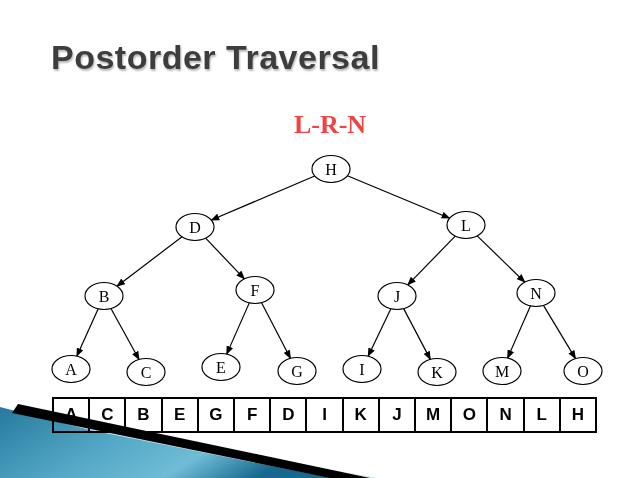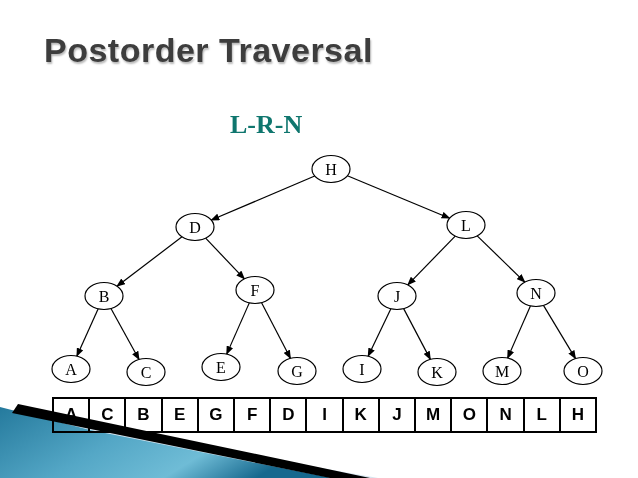--- a/index.html
+++ b/index.html
@@ -3,29 +3,29 @@
 <meta charset="utf-8">
 <style>
   html,body{margin:0;padding:0;}
   body{
     width:638px;height:478px;background:#ffffff;overflow:hidden;position:relative;
     font-family:"Liberation Sans",sans-serif;
   }
   .slide{position:absolute;inset:0;width:638px;height:478px;}
 
   .title{
-    position:absolute;left:39px;top:26px;margin:5px;
+    position:absolute;left:39px;top:26px;margin:12px;
     font-size:34px;font-weight:700;letter-spacing:0.5px;
     color:#3d3d3d;text-shadow:1px 2px 2px rgba(0,0,0,0.28);
     font-family:"Liberation Sans",sans-serif;
   }
 
   .rule{
-    position:absolute;left:230px;top:110px;width:200px;
-    font-family:"Liberation Serif",serif;font-weight:700;font-size:26px;color:#0f766e;
+    position:absolute;left:230px;top:110px;width:200px;text-align:center;
+    font-family:"Liberation Serif",serif;font-weight:700;font-size:26px;color:#ef4444;
   }
 
   .tree{position:absolute;left:0;top:0;width:638px;height:478px;z-index:2;pointer-events:none;}
   .tree text{font-family:"Liberation Serif",serif;font-size:16px;fill:#000;}
 
   .deco{position:absolute;left:0;top:398px;width:460px;height:80px;z-index:1;}
   .stripe{position:absolute;left:0;top:398px;width:460px;height:80px;z-index:4;pointer-events:none;}
 
   .rtable{
     position:absolute;left:52px;top:397px;width:545px;height:36px;z-index:3;

